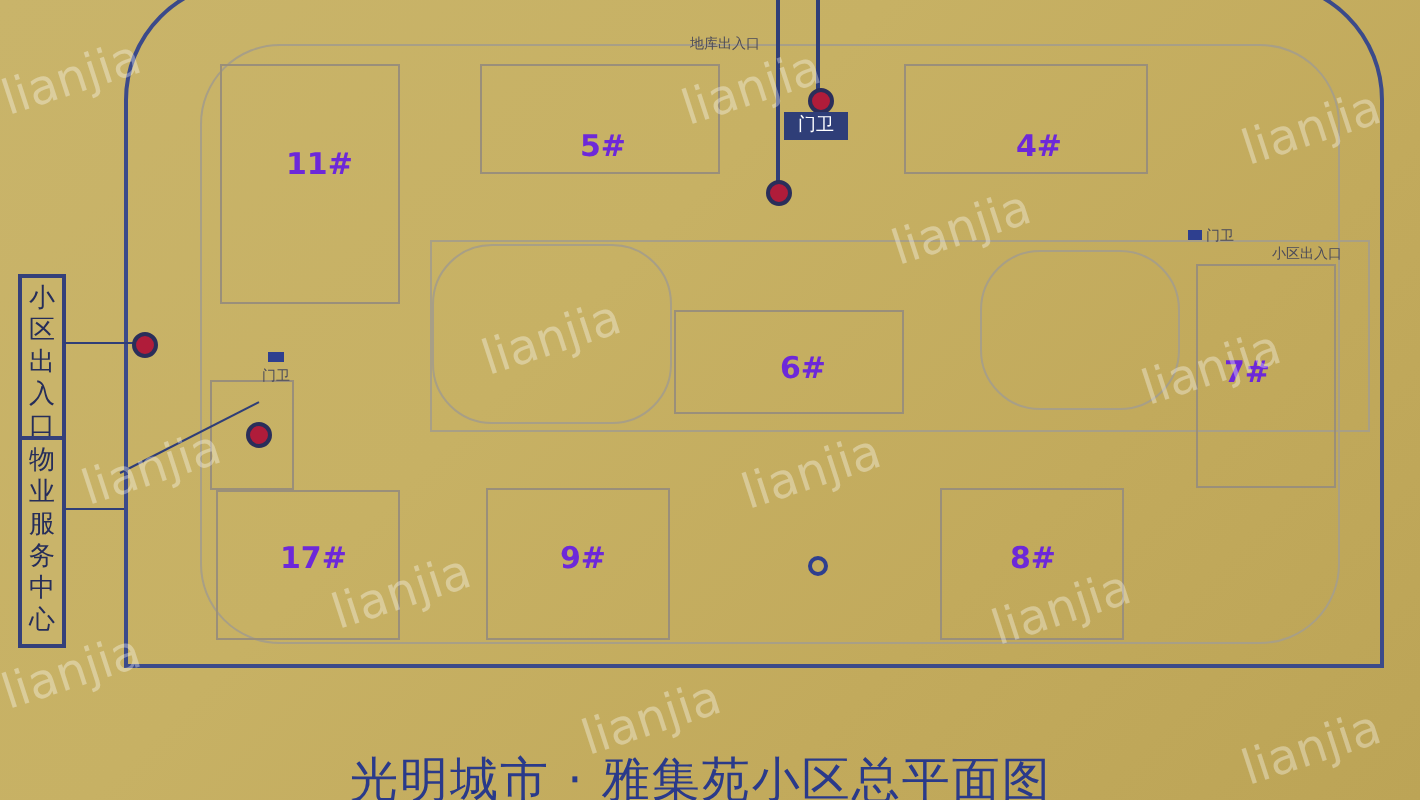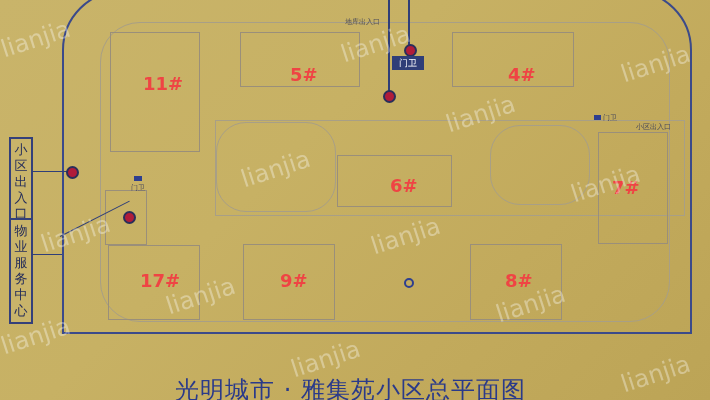--- a/index.html
+++ b/index.html
@@ -3,21 +3,21 @@
 <meta charset="utf-8">
 <style>
   html,body{margin:0;padding:0;}
   body{width:710px;height:400px;overflow:hidden;position:relative;
     background:linear-gradient(135deg,#c9b46a 0%,#c7b164 40%,#c2aa5c 70%,#bca456 100%);
     font-family:"DejaVu Sans",sans-serif;}
   .abs{position:absolute;}
   .boundary{position:absolute;left:62px;top:-10px;width:630px;height:344px;
     border:2px solid #3b4a8a;border-radius:60px 60px 0 0;border-bottom:2px solid #3b4a8a;box-sizing:border-box;}
   .bldg{position:absolute;border:1px solid #9a8f7a;box-sizing:border-box;}
-  .bldg-label{position:absolute;font-weight:bold;color:#ef4444;font-size:18px;}
+  .bldg-label{position:absolute;font-weight:bold;color:#6d28d9;font-size:15px;}
   .small-text{position:absolute;font-size:7px;color:#4a4a5a;}
   .vlabel{position:absolute;border:2px solid #34407a;background:#c9b46a;color:#252d5a;
     font-size:13px;line-height:16px;width:18px;text-align:center;padding:3px 1px;box-sizing:content-box;}
   .dot{position:absolute;width:9px;height:9px;border-radius:50%;background:#b01c3a;border:2px solid #2a2e5a;}
   .gate-box{position:absolute;background:#2f3e78;color:#fff;font-size:9px;text-align:center;}
   .line{position:absolute;background:#2f3e78;}
   .title{position:absolute;left:175px;top:374px;font-size:24px;color:#2a3a8a;letter-spacing:1px;white-space:nowrap;}
   .wm{position:absolute;color:rgba(255,255,255,0.35);font-size:24px;transform:rotate(-18deg);font-family:"DejaVu Sans",sans-serif;}
   .road{position:absolute;border:1px solid #a89f86;box-sizing:border-box;}
 </style>

